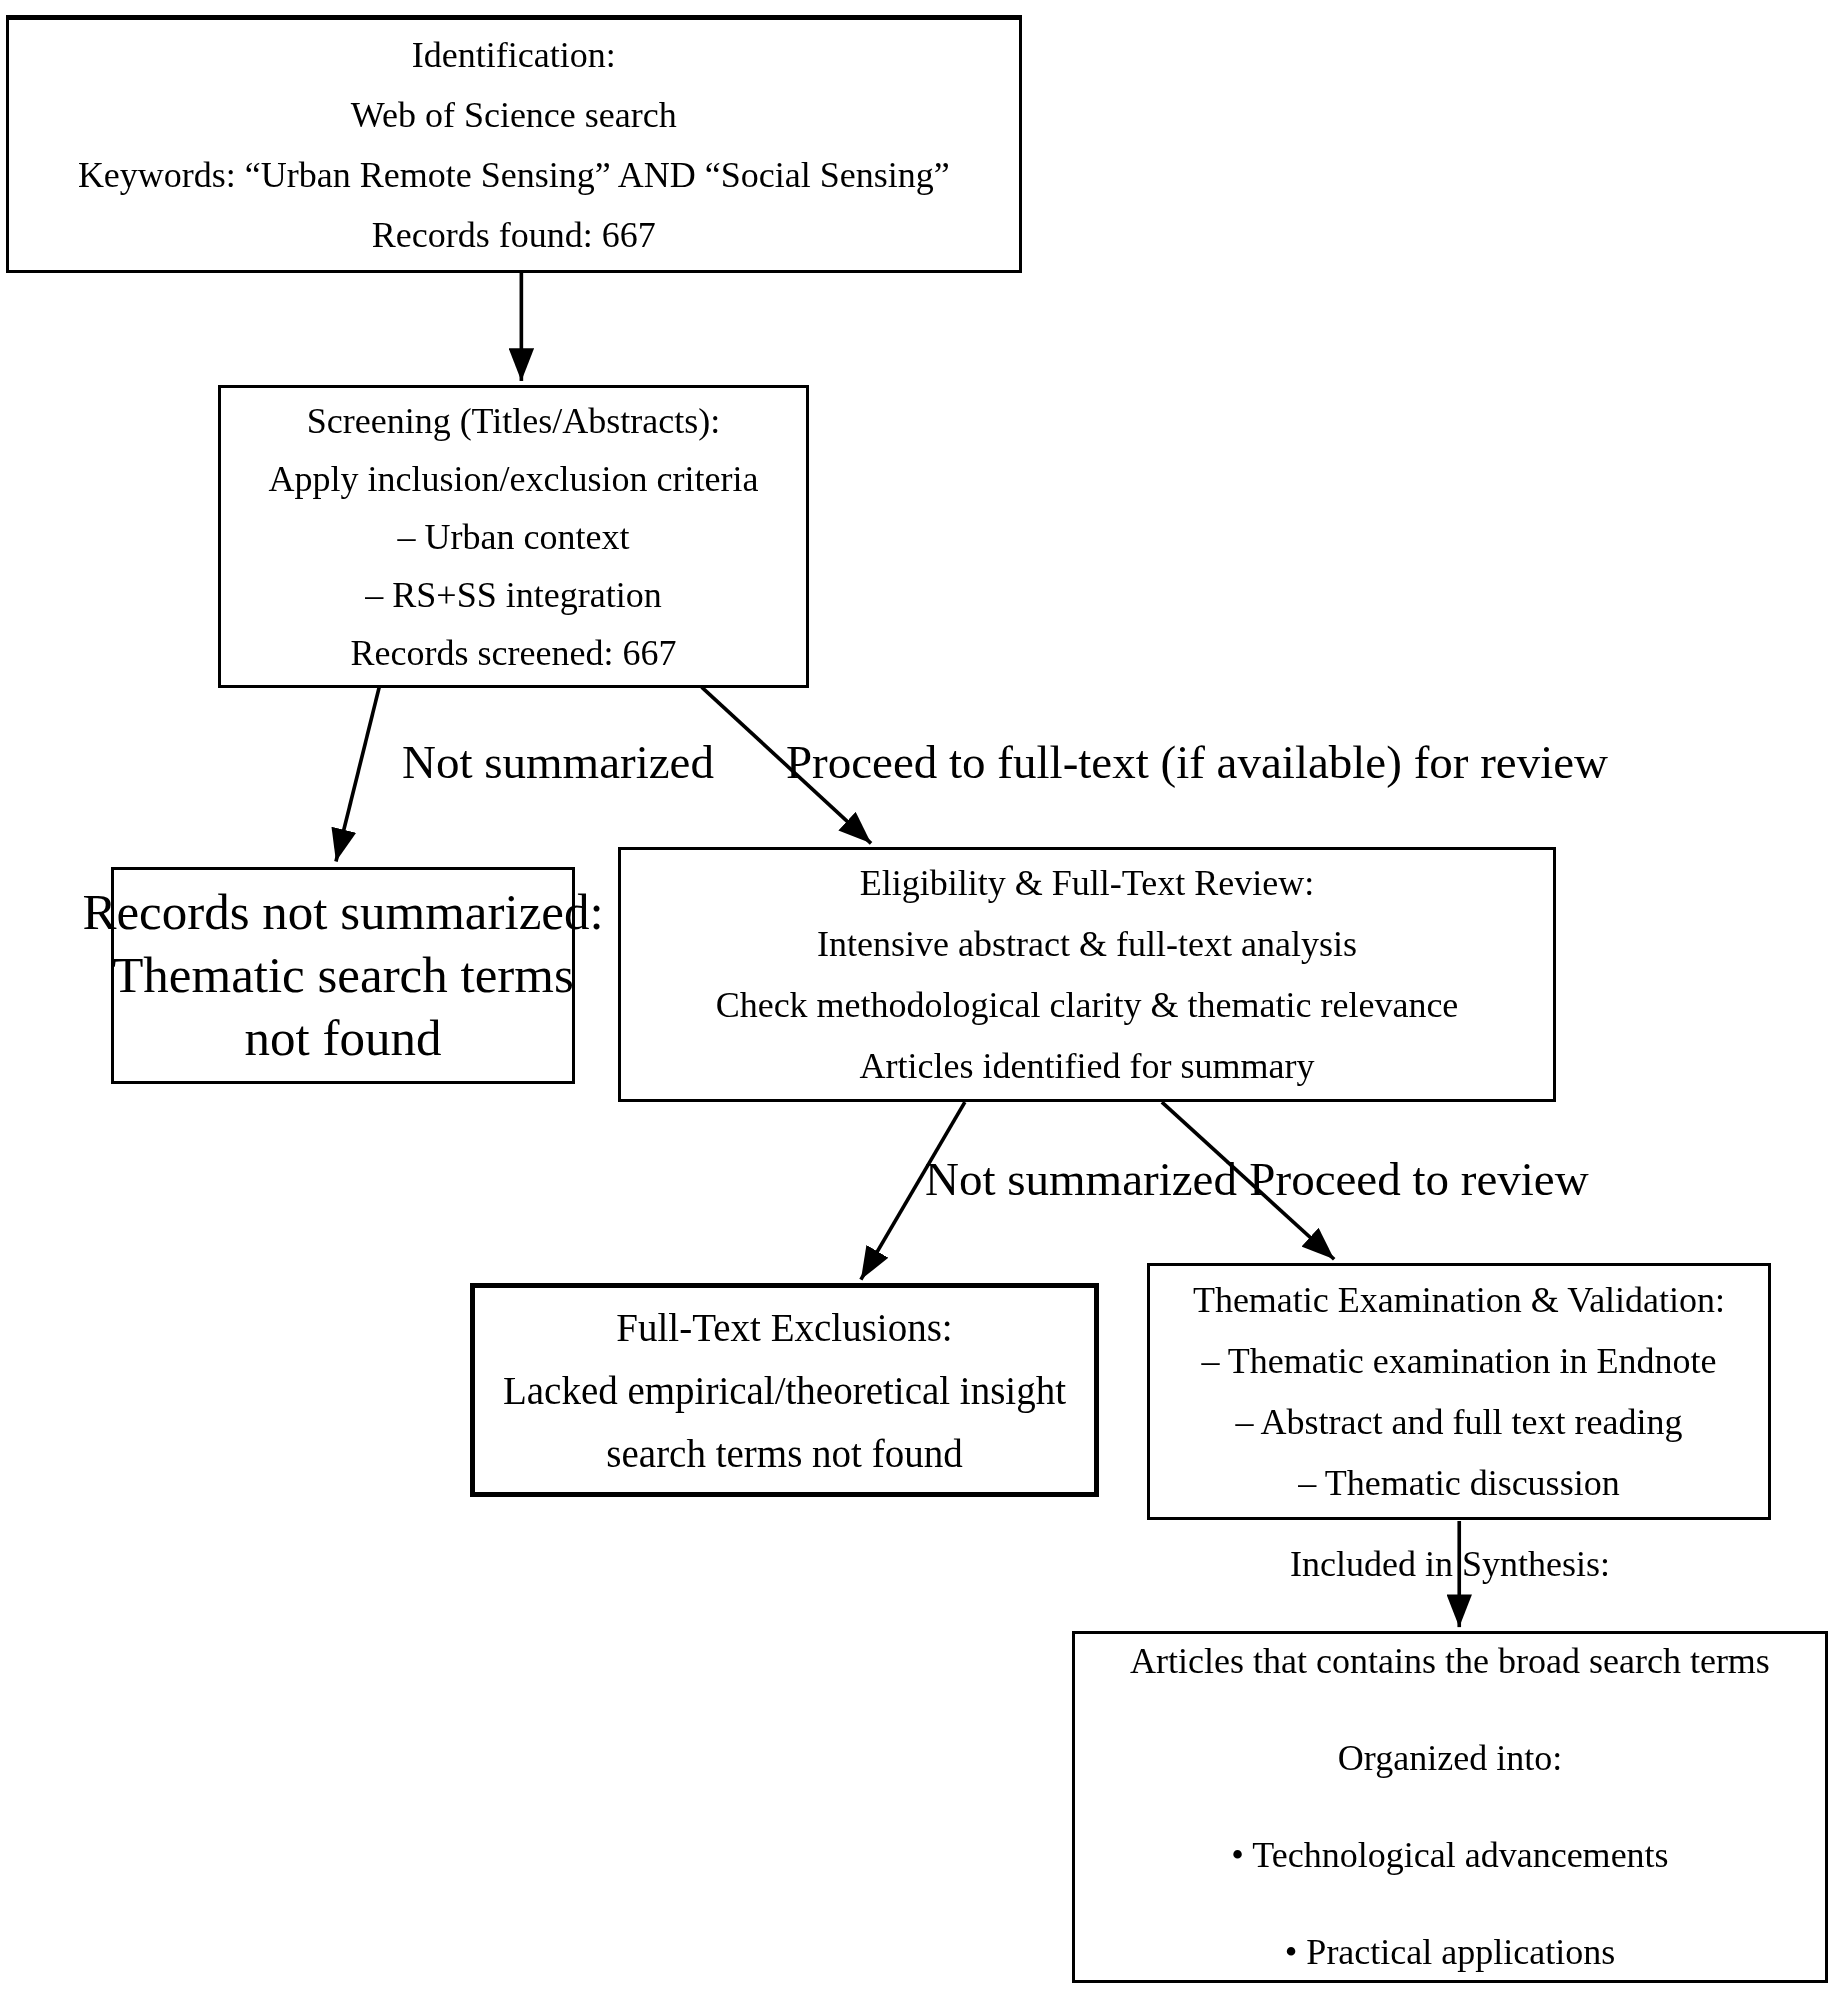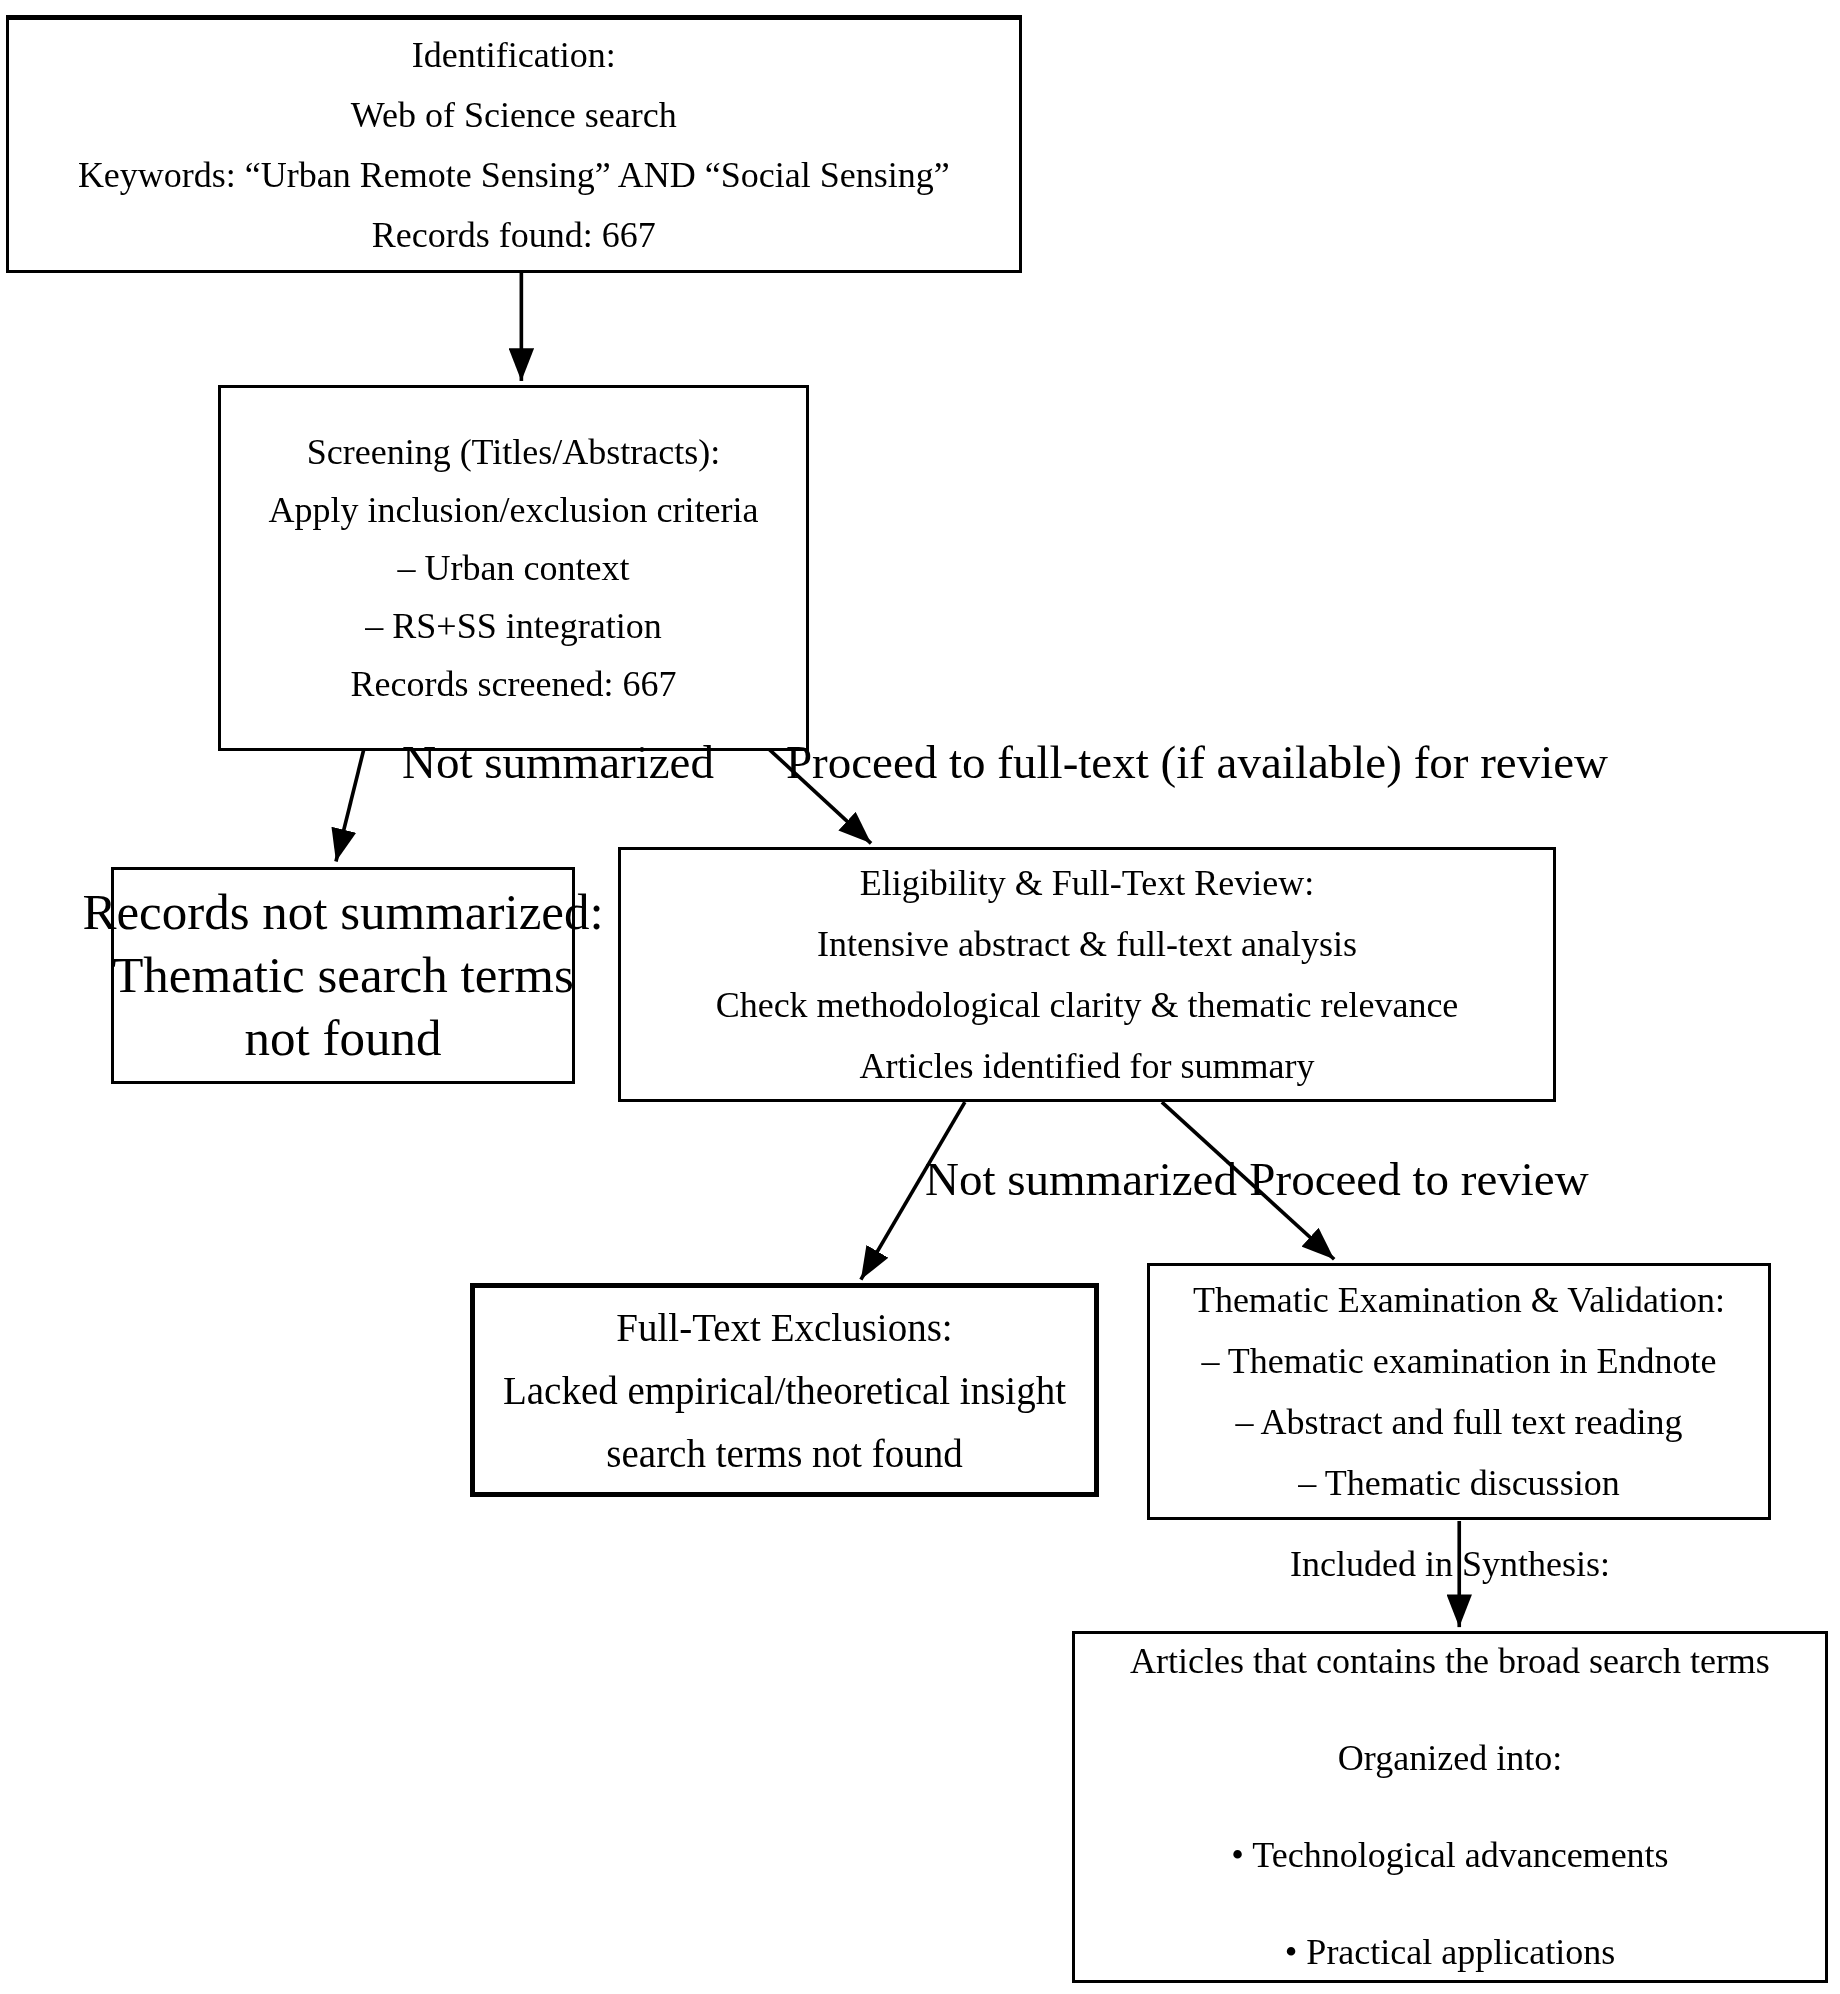--- a/index.html
+++ b/index.html
@@ -21,21 +21,21 @@
     flex-direction: column;
     justify-content: center;
     align-items: center;
     text-align: center;
     font-size: 36px;
     line-height: 60px;
   }
   .box div { white-space: nowrap; }
 
   #box-identification   { left: 5.8px;    top: 14.5px;   width: 1016px; height: 258px; border-top-width: 5.8px; }
-  #box-screening        { left: 218px;  top: 385px;  width: 591px;  height: 366px; line-height: 58px; }
+  #box-screening        { left: 218px;  top: 385px;  width: 591px;  height: 303px; line-height: 58px; }
   #box-records-not-summarized { left: 111px; top: 867px; width: 464px; height: 217px; font-size: 51px; line-height: 63px; }
   #box-eligibility      { left: 618px;  top: 847px; width: 938px; height: 255px; line-height: 61px; }
   #box-full-text-exclusions { left: 470px; top: 1283px; width: 629px; height: 214px; border-width: 5.1px; font-size: 39px; line-height: 63px; }
   #box-thematic-examination { left: 1147px; top: 1263px; width: 624px; height: 257px; line-height: 61px; }
   #box-included-synthesis { left: 1072px; top: 1631px; width: 756px; height: 352px; font-size: 36px; line-height: 57px; gap: 40px; }
 
   .edge-label {
     position: absolute;
     transform: translate(-50%, -50%);
     font-size: 47px;

